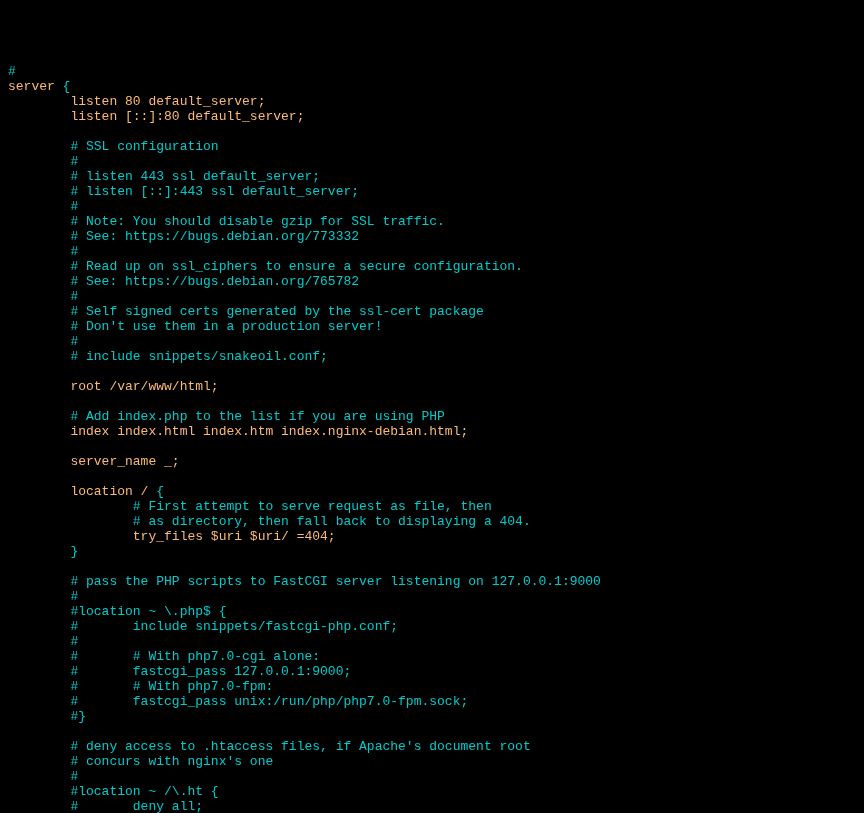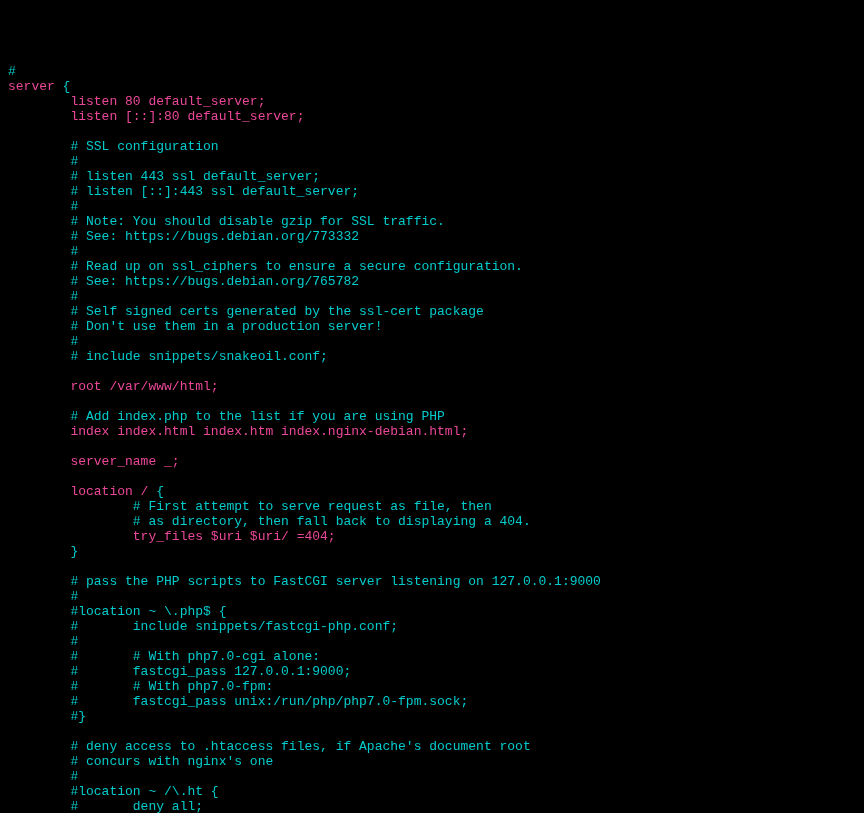--- a/index.html
+++ b/index.html
@@ -16,21 +16,21 @@
       width: 864px;
       height: 813px;
       overflow: hidden;
       white-space: pre;
     }
     .line {
       display: block;
       min-height: 15px;
     }
     .c  { color: #00cccc; }           
-    .w  { color: #ec4899; }
+    .w  { color: #fdba74; }
   </style>
 </head>
 <body>
 
 
 
 <div id="editor"><div class="line"><span class="c">#</span></div><div class="line"><span class="w">server </span><span class="c">{</span></div><div class="line"><span class="w">        listen 80 default_server;</span></div><div class="line"><span class="w">        listen [::]:80 default_server;</span></div><div class="line"><span class="w"></span></div><div class="line"><span class="c">        # SSL configuration</span></div><div class="line"><span class="c">        #</span></div><div class="line"><span class="c">        # listen 443 ssl default_server;</span></div><div class="line"><span class="c">        # listen [::]:443 ssl default_server;</span></div><div class="line"><span class="c">        #</span></div><div class="line"><span class="c">        # Note: You should disable gzip for SSL traffic.</span></div><div class="line"><span class="c">        # See: https://bugs.debian.org/773332</span></div><div class="line"><span class="c">        #</span></div><div class="line"><span class="c">        # Read up on ssl_ciphers to ensure a secure configuration.</span></div><div class="line"><span class="c">        # See: https://bugs.debian.org/765782</span></div><div class="line"><span class="c">        #</span></div><div class="line"><span class="c">        # Self signed certs generated by the ssl-cert package</span></div><div class="line"><span class="c">        # Don't use them in a production server!</span></div><div class="line"><span class="c">        #</span></div><div class="line"><span class="c">        # include snippets/snakeoil.conf;</span></div><div class="line"><span class="w"></span></div><div class="line"><span class="w">        root /var/www/html;</span></div><div class="line"><span class="w"></span></div><div class="line"><span class="c">        # Add index.php to the list if you are using PHP</span></div><div class="line"><span class="w">        index index.html index.htm index.nginx-debian.html;</span></div><div class="line"><span class="w"></span></div><div class="line"><span class="w">        server_name _;</span></div><div class="line"><span class="w"></span></div><div class="line"><span class="w">        location / </span><span class="c">{</span></div><div class="line"><span class="c">                # First attempt to serve request as file, then</span></div><div class="line"><span class="c">                # as directory, then fall back to displaying a 404.</span></div><div class="line"><span class="w">                try_files $uri $uri/ =404;</span></div><div class="line"><span class="c">        }</span></div><div class="line"><span class="w"></span></div><div class="line"><span class="c">        # pass the PHP scripts to FastCGI server listening on 127.0.0.1:9000</span></div><div class="line"><span class="c">        #</span></div><div class="line"><span class="c">        #location ~ \.php$ {</span></div><div class="line"><span class="c">        #       include snippets/fastcgi-php.conf;</span></div><div class="line"><span class="c">        #</span></div><div class="line"><span class="c">        #       # With php7.0-cgi alone:</span></div><div class="line"><span class="c">        #       fastcgi_pass 127.0.0.1:9000;</span></div><div class="line"><span class="c">        #       # With php7.0-fpm:</span></div><div class="line"><span class="c">        #       fastcgi_pass unix:/run/php/php7.0-fpm.sock;</span></div><div class="line"><span class="c">        #}</span></div><div class="line"><span class="w"></span></div><div class="line"><span class="c">        # deny access to .htaccess files, if Apache's document root</span></div><div class="line"><span class="c">        # concurs with nginx's one</span></div><div class="line"><span class="c">        #</span></div><div class="line"><span class="c">        #location ~ /\.ht {</span></div><div class="line"><span class="c">        #       deny all;</span></div></div>
 
 
 

